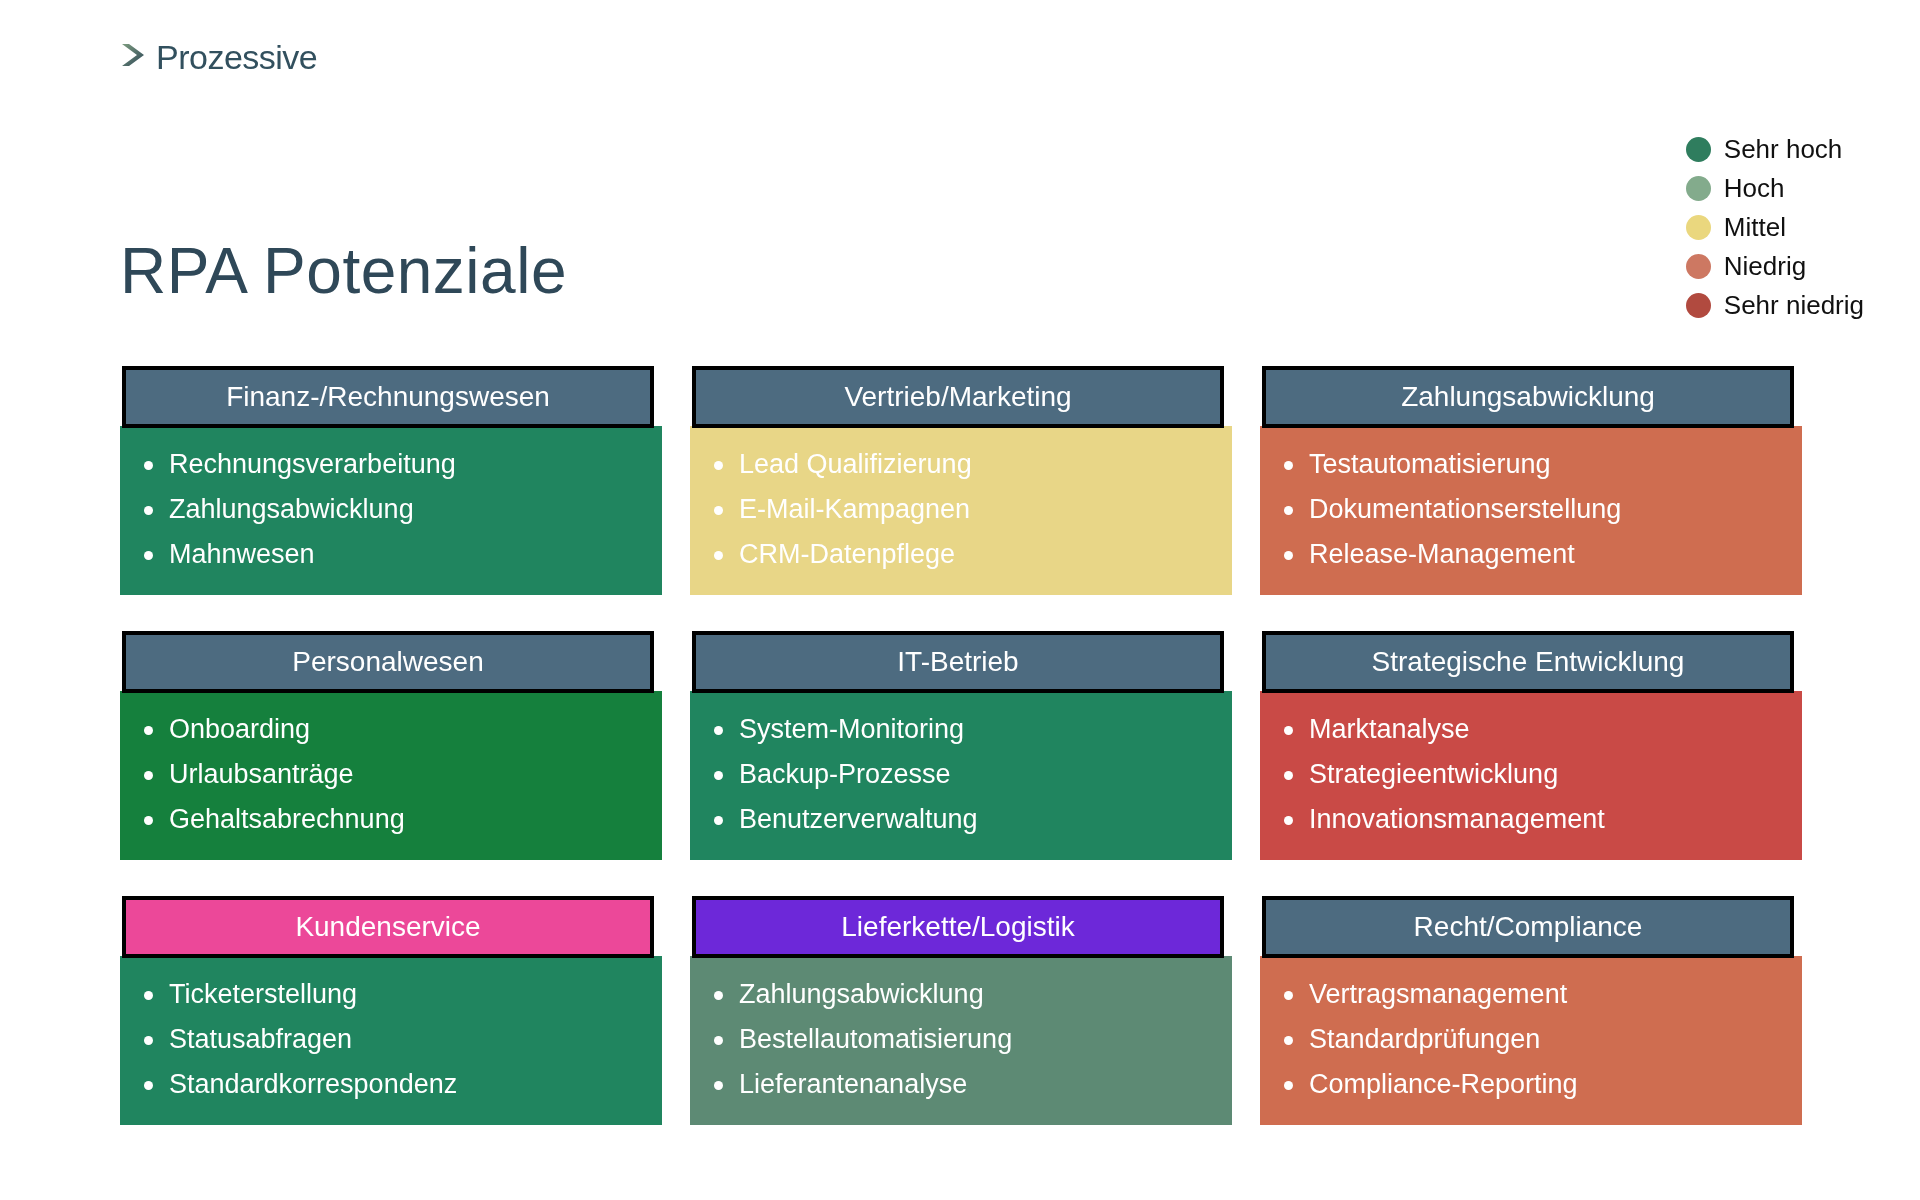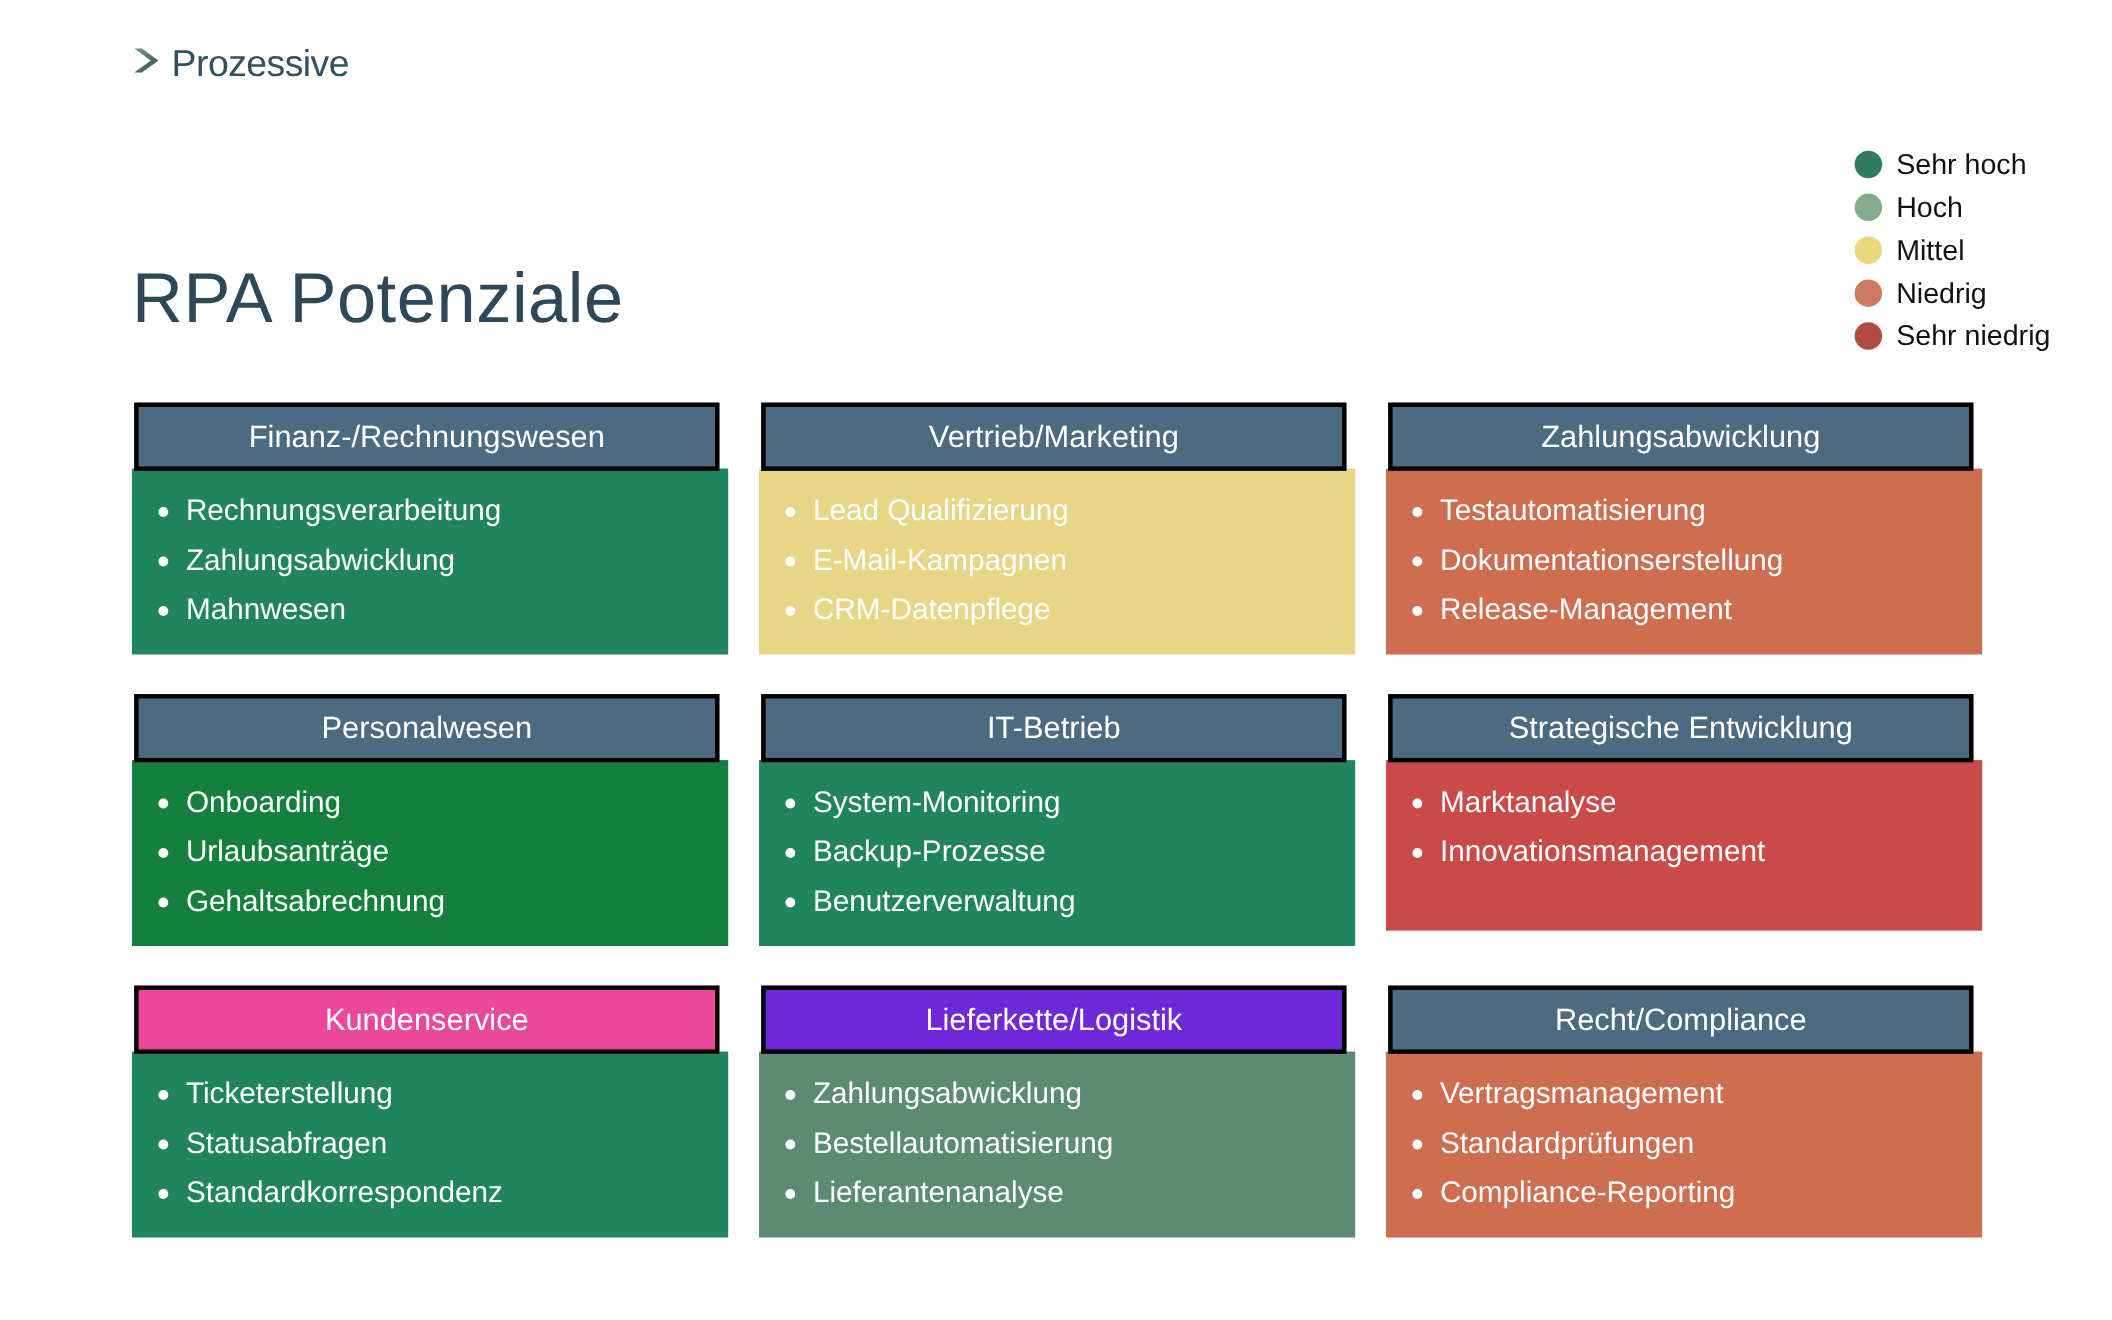--- a/index.html
+++ b/index.html
@@ -293,20 +293,24 @@
         <span class="card-title">Strategische Entwicklung</span>
       </div>
       <div class="card-body" style="background: rgb(201, 74, 70);">
         <ul class="card-list">
           <li>
             <span class="bullet"></span>
             <span>Marktanalyse</span>
           </li>
           <li>
             <span class="bullet"></span>
+            <span>Strategieentwicklung</span>
+          </li>
+          <li>
+            <span class="bullet"></span>
             <span>Innovationsmanagement</span>
           </li>
         </ul>
       </div>
     </div>
     <div class="card">
       <div class="card-header" style="background: #ec4899; border-color: rgb(0, 0, 0);">
         <span class="card-title">Kundenservice</span>
       </div>
       <div class="card-body" style="background: rgb(32, 133, 95);">

